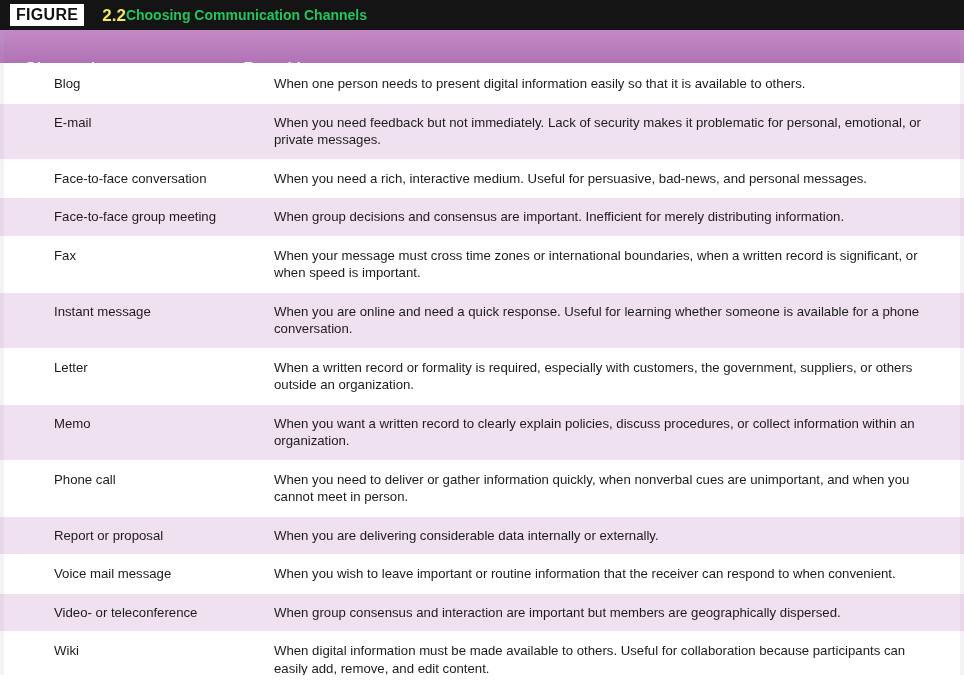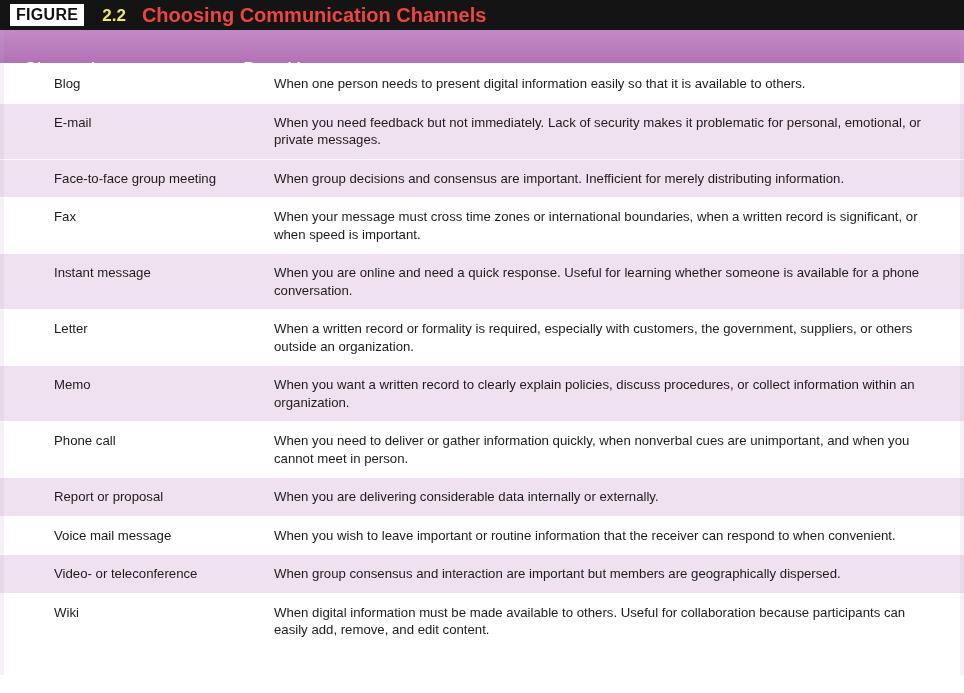--- a/index.html
+++ b/index.html
@@ -38,24 +38,24 @@
     line-height: 19px;
   }
   .figure-num {
     color: #f5e85a;
     font-weight: bold;
     font-size: 17px;
     margin-left: 18px;
     line-height: 19px;
   }
   .figure-title {
-    color: #ef4444;
+    color: #22c55e;
     font-weight: bold;
-    font-size: 20px;
-    margin-left: 16px;
+    font-size: 14px;
+    margin-left: 0;
     line-height: 19px;
   }
   
   .table {
     width: 964px;
   }
   .head-row {
     display: flex;
     background: #b97dbd;
     background: linear-gradient(180deg, #c389c6 0%, #b172b5 100%);
@@ -152,20 +152,24 @@
     </div>
 
     <div class="row light">
       <div class="cell channel">Blog</div>
       <div class="cell use">When one person needs to present digital information easily so that it is available to others.</div>
     </div>
     <div class="row tint">
       <div class="cell channel">E-mail</div>
       <div class="cell use">When you need feedback but not immediately. Lack of security makes it problematic for personal, emotional, or private messages.</div>
     </div>
+    <div class="row light">
+      <div class="cell channel">Face-to-face conversation</div>
+      <div class="cell use">When you need a rich, interactive medium. Useful for persuasive, bad-news, and personal messages.</div>
+    </div>
     <div class="row tint">
       <div class="cell channel">Face-to-face group meeting</div>
       <div class="cell use">When group decisions and consensus are important. Inefficient for merely distributing information.</div>
     </div>
     <div class="row light">
       <div class="cell channel">Fax</div>
       <div class="cell use">When your message must cross time zones or international boundaries, when a written record is significant, or when speed is important.</div>
     </div>
     <div class="row tint">
       <div class="cell channel">Instant message</div>

